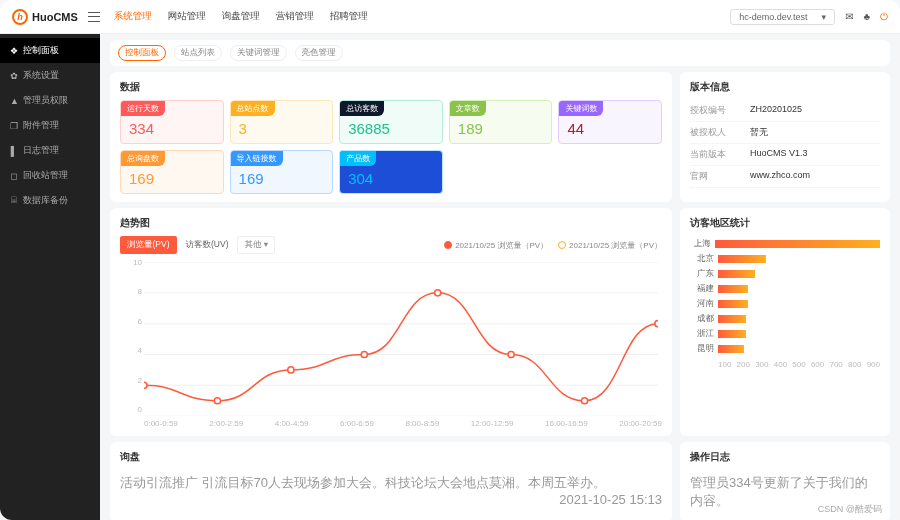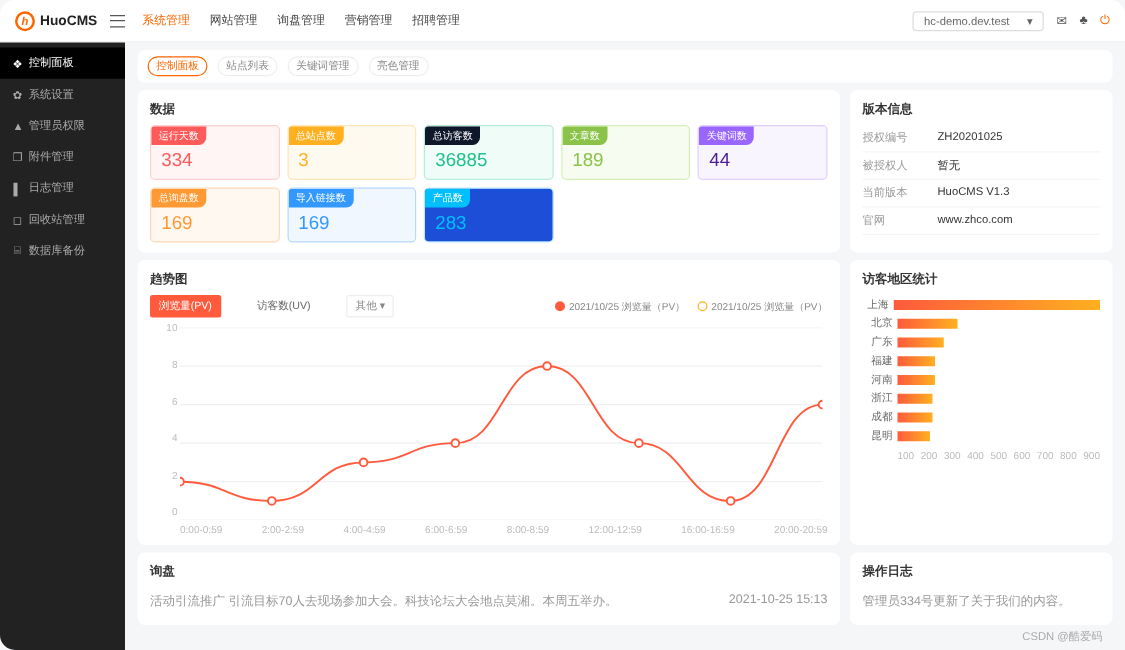--- a/index.html
+++ b/index.html
@@ -31,48 +31,48 @@
 .l{flex:1}
 .r{width:210px}
 .stats{display:grid;grid-template-columns:repeat(5,1fr);gap:6px}
 .stat{border:1px solid;border-radius:4px;padding:0;overflow:hidden}
 .stat .tag{color:#fff;font-size:8px;padding:2px 6px;display:inline-block;border-bottom-right-radius:6px}
 .stat .val{padding:4px 8px 6px;font-size:15px;font-weight:500}
 .s-r{border-color:#ffd0d0;background:#fff5f5}.s-r .tag{background:#ff5a5a}.s-r .val{color:#ff5a5a}
 .s-y{border-color:#ffe5b8;background:#fffaf0}.s-y .tag{background:#ffb020}.s-y .val{color:#ffb020}
 .s-g{border-color:#b8ecd8;background:#f0fcf7}.s-g .tag{background:#0f172a}.s-g .val{color:#1ec28b}
 .s-l{border-color:#d4f0b8;background:#f7fcf0}.s-l .tag{background:#8bc34a}.s-l .val{color:#8bc34a}
-.s-p{border-color:#e0d0ff;background:#f8f5ff}.s-p .tag{background:#9966ff}.s-p .val{color:#4c1d95}
+.s-p{border-color:#e0d0ff;background:#f8f5ff}.s-p .tag{background:#9966ff}.s-p .val{color:#b91c1c}
 .s-o{border-color:#ffd8b8;background:#fff8f0}.s-o .tag{background:#ff9933}.s-o .val{color:#ff9933}
 .s-b{border-color:#b8d8ff;background:#f0f7ff}.s-b .tag{background:#3399ff}.s-b .val{color:#3399ff}
 .s-c{border-color:#b8e8ff;background:#1d4ed8}.s-c .tag{background:#00bfff}.s-c .val{color:#00bfff}
 .info{font-size:9px}
 .info .irow{display:flex;padding:4px 0;border-bottom:1px solid #f5f5f5}
 .info .k{width:60px;color:#999}
 .info .v{color:#333}
-.tabs{display:flex;align-items:center;gap:22px;margin-bottom:4px}
+.tabs{display:flex;align-items:center;gap:2px;margin-bottom:4px}
 .tab{font-size:8.5px;padding:3px 7px;border-radius:2px;cursor:pointer;color:#666}
 .tab.act{background:#ff5a3c;color:#fff}
 .sel{border:1px solid #eee;border-radius:2px;padding:2px 6px;font-size:8.5px;color:#888;cursor:pointer}
 .legend{margin-left:auto;display:flex;gap:10px;font-size:8px;color:#888}
 .legend span::before{content:"";display:inline-block;width:6px;height:6px;border-radius:50%;margin-right:3px;vertical-align:middle}
 .lg-r::before{background:#ff5a3c;border:1px solid #ff5a3c}
 .lg-o::before{background:#fff;border:1px solid #ffb020}
 .chart{position:relative;height:170px;padding:4px 6px}
 .yax{position:absolute;left:0;top:0;bottom:14px;width:22px;display:flex;flex-direction:column;justify-content:space-between;font-size:8px;color:#bbb;text-align:right}
 .xax{position:absolute;left:24px;right:0;bottom:0;display:flex;justify-content:space-between;font-size:8px;color:#bbb}
 .plot{position:absolute;left:24px;right:4px;top:4px;bottom:14px}
 .grid line{stroke:#f0f0f0;stroke-width:1}
 .line1{fill:none;stroke:#ff5a3c;stroke-width:1.5}
 .bars{padding:2px 0}
 .brow{display:flex;align-items:center;gap:4px;margin-bottom:3px}
 .brow .bl{width:24px;font-size:8.5px;color:#666;text-align:right}
 .brow .bb{height:8px;background:linear-gradient(90deg,#ff5a3c,#ffb020);border-radius:0}
 .bx{display:flex;font-size:8px;color:#bbb;padding-left:28px;justify-content:space-between}
-.bot{font-size:10px;color:#999;padding:4px 0}
+.bot{font-size:13px;color:#999;padding:4px 0}
 .watermark{position:absolute;right:18px;bottom:4px;font-size:9px;color:#aaa}
 </style>
 </head>
 <body>
 
 <div class="top">
   <div class="logo">
     <span class="logo-dot">h</span>
     <span>HuoCMS</span>
   </div>
@@ -142,21 +142,21 @@
       <div class="card l">
         <h3>数据</h3>
         <div class="stats" id="stats">
             <div class="stat s-r"><span class="tag">运行天数</span><div class="val">334</div></div>
             <div class="stat s-y"><span class="tag">总站点数</span><div class="val">3</div></div>
             <div class="stat s-g"><span class="tag">总访客数</span><div class="val">36885</div></div>
             <div class="stat s-l"><span class="tag">文章数</span><div class="val">189</div></div>
             <div class="stat s-p"><span class="tag">关键词数</span><div class="val">44</div></div>
             <div class="stat s-o"><span class="tag">总询盘数</span><div class="val">169</div></div>
             <div class="stat s-b"><span class="tag">导入链接数</span><div class="val">169</div></div>
-            <div class="stat s-c"><span class="tag">产品数</span><div class="val">283</div></div>
+            <div class="stat s-c"><span class="tag">产品数</span><div class="val">304</div></div>
           </div>
       </div>
       <div class="card r">
         <h3>版本信息</h3>
         <div class="info" id="vinfo">
             <div class="irow">
               <span class="k">授权编号</span>
               <span class="v">ZH20201025</span>
             </div>
             <div class="irow">
@@ -244,25 +244,25 @@
             </div>
             <div class="brow">
               <span class="bl">福建</span>
               <span class="bb" style="width:15.909090909090908%"></span>
             </div>
             <div class="brow">
               <span class="bl">河南</span>
               <span class="bb" style="width:15.909090909090908%"></span>
             </div>
             <div class="brow">
+              <span class="bl">成都</span>
+              <span class="bb" style="width:14.772727272727273%"></span>
+            </div>
+            <div class="brow">
               <span class="bl">浙江</span>
-              <span class="bb" style="width:14.772727272727273%"></span>
-            </div>
-            <div class="brow">
-              <span class="bl">成都</span>
               <span class="bb" style="width:14.772727272727273%"></span>
             </div>
             <div class="brow">
               <span class="bl">昆明</span>
               <span class="bb" style="width:13.636363636363635%"></span>
             </div>
           </div>
         <div class="bx" id="bx">
             <span>100</span>
             <span>200</span>

